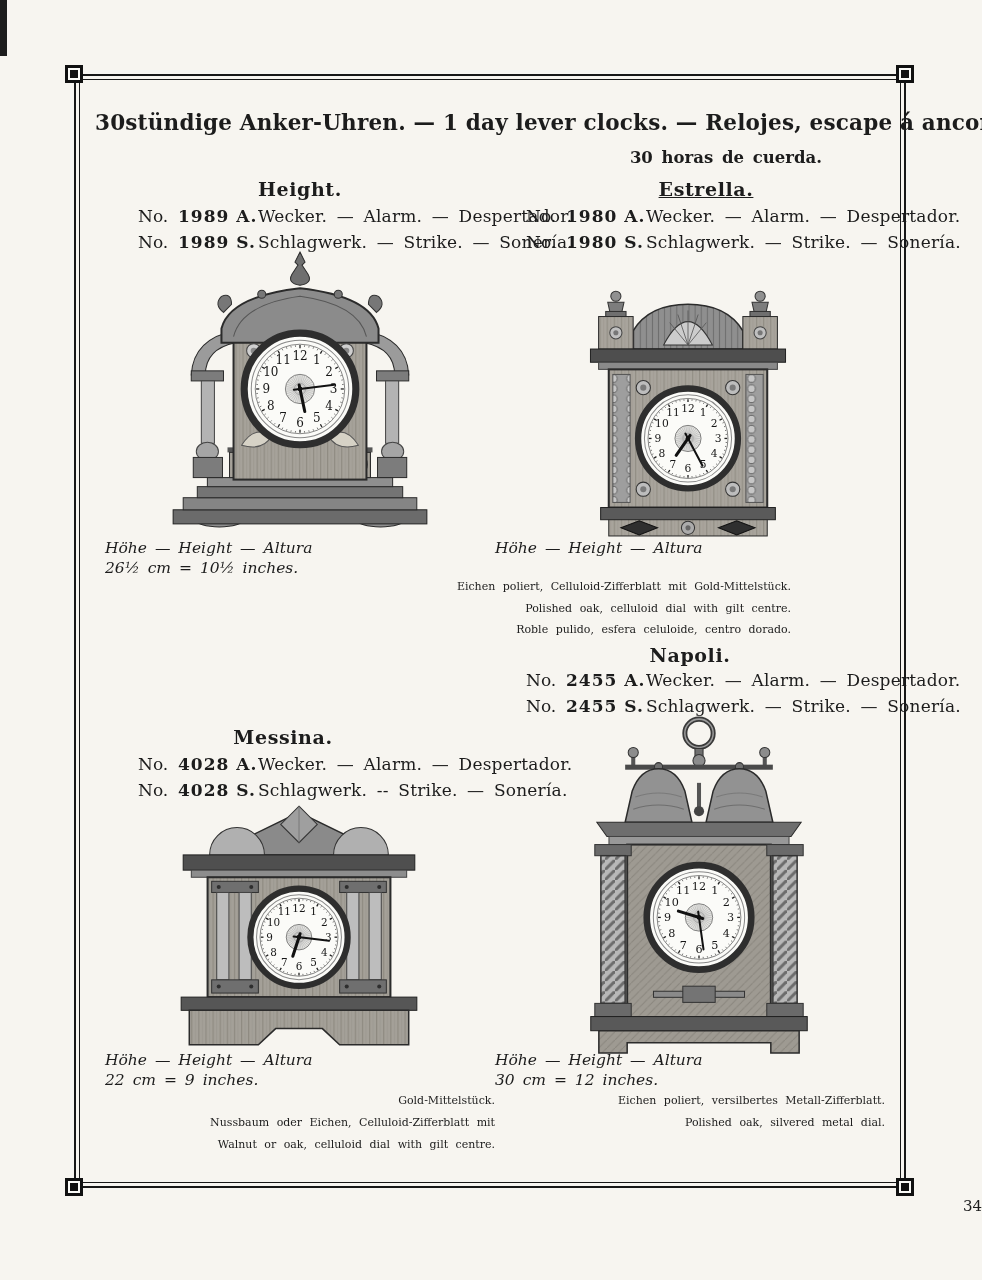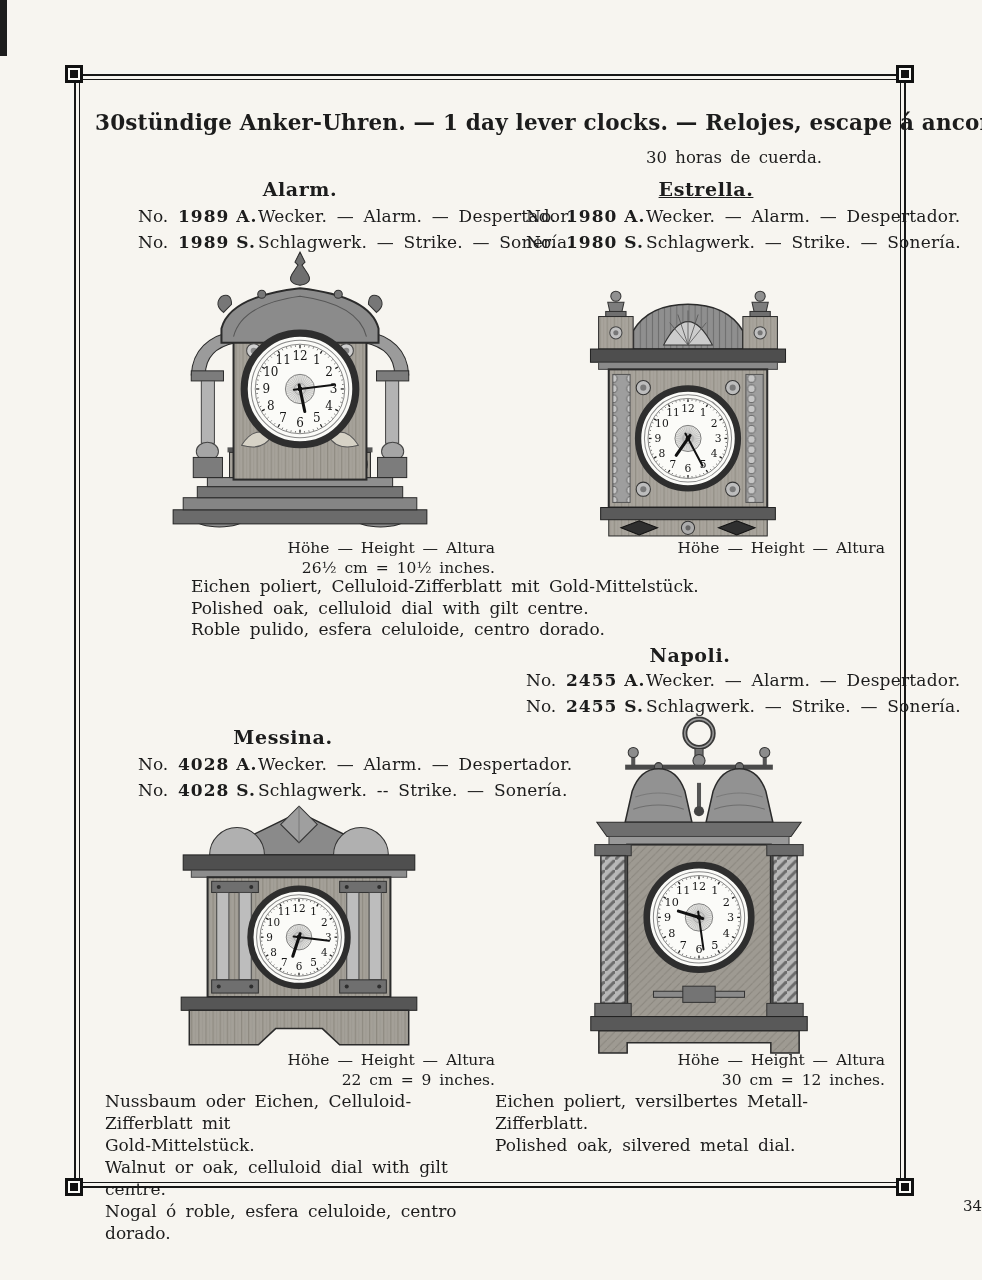--- a/index.html
+++ b/index.html
@@ -20,34 +20,34 @@
   .frame-inner { position:absolute; inset:3px; border:1px solid #171717; }
   .corner { position:absolute; width:18px; height:18px; background:#111;
             box-shadow: inset 0 0 0 3px #111, inset 0 0 0 5px #fafaf7; }
   .corner.tl { left:65px; top:65px; }
   .corner.tr { left:896px; top:65px; }
   .corner.bl { left:65px; top:1178px; }
   .corner.br { left:896px; top:1178px; }
 
   .title { position:absolute; left:95px; top:110px; width:792px; text-align:center;
            font-size:21.5px; font-weight:bold; letter-spacing:0.2px; white-space:nowrap; }
-  .subtitle { position:absolute; top:148px; right:160px; font-size:16.5px; font-weight:normal; word-spacing:3px; }
+  .subtitle { position:absolute; top:148px; right:160px; font-size:16.5px; font-weight:bold; word-spacing:3px; }
 
   .product-name { position:absolute; width:390px; text-align:center; font-weight:bold;
                   font-size:19px; letter-spacing:0.6px; }
   .variants { position:absolute; display:flex; flex-direction:column; gap:5px;
               font-size:17px; line-height:21px; }
   .variant-row { display:flex; align-items:baseline; }
   .v-no { width:40px; }
   .v-model { font-weight:bold; width:80px; letter-spacing:1px; }
   .v-feat { word-spacing:4px; letter-spacing:0.2px; }
 
-  .caption { position:absolute; width:390px; text-align:right; font-size:15.5px;
-             line-height:20px; word-spacing:3px; }
-  .desc { position:absolute; text-align:left; font-size:17px; line-height:21.5px; word-spacing:4px; }
+  .caption { position:absolute; width:390px; text-align:left; font-size:15.5px;
+             line-height:20px; word-spacing:3px;font-style:italic; }
+  .desc { position:absolute; text-align:right; font-size:11px; line-height:21.5px; word-spacing:4px; }
   .desc-shared { left:191px; top:576px; width:600px; }
   .desc-messina { left:105px; top:1090px; width:390px; line-height:22px; }
   .desc-napoli { left:495px; top:1090px; width:390px; line-height:22px; }
 
   .page-number { position:absolute; top:1197px; left:0; width:100%; text-align:right; font-size:15px; }
 
   svg.clock { position:absolute; }
   .clock-troja    { left:156px; top:246px; width:288px; height:294px; }
   .clock-estrella { left:570px; top:282px; width:236px; height:256px; }
   .clock-messina  { left:154px; top:796px; width:290px; height:258px; }
@@ -64,21 +64,21 @@
     <div class="frame-inner"></div>
   </div>
   <div class="corner tl"></div>
   <div class="corner tr"></div>
   <div class="corner bl"></div>
   <div class="corner br"></div>
 
   <div class="title">30stündige Anker-Uhren. — 1 day lever clocks. — Relojes, escape á ancora,</div>
   <div class="subtitle">30 horas de cuerda.</div>
 
-  <div class="product-name" style="left:105px; top:178px;">Alarm.</div>
+  <div class="product-name" style="left:105px; top:178px;">Height.</div>
   <div class="variants" style="left:138px; top:206px;">
     <div class="variant-row">
       <span class="v-no">No.</span>
       <span class="v-model">1989 A.</span>
       <span class="v-feat">Wecker. — Alarm. — Despertador.</span>
     </div>
     <div class="variant-row">
       <span class="v-no">No.</span>
       <span class="v-model">1989 S.</span>
       <span class="v-feat">Schlagwerk. — Strike. — Sonería.</span>
@@ -802,24 +802,23 @@
 
   <div class="caption" style="left:105px; top:1050px;">
     <div>Höhe — Height — Altura</div>
     <div>22 cm = 9 inches.</div>
   </div>
   <div class="caption" style="left:495px; top:1050px;">
     <div>Höhe — Height — Altura</div>
     <div>30 cm = 12 inches.</div>
   </div>
   <div class="desc desc-messina">
+    <div>Gold-Mittelstück.</div>
     <div>Nussbaum oder Eichen, Celluloid-Zifferblatt mit</div>
-    <div>Gold-Mittelstück.</div>
     <div>Walnut or oak, celluloid dial with gilt centre.</div>
-    <div>Nogal ó roble, esfera celuloide, centro dorado.</div>
   </div>
   <div class="desc desc-napoli">
     <div>Eichen poliert, versilbertes Metall-Zifferblatt.</div>
     <div>Polished oak, silvered metal dial.</div>
   </div>
 
   <div class="page-number">34</div>
 </div>
 
 </body></html>

